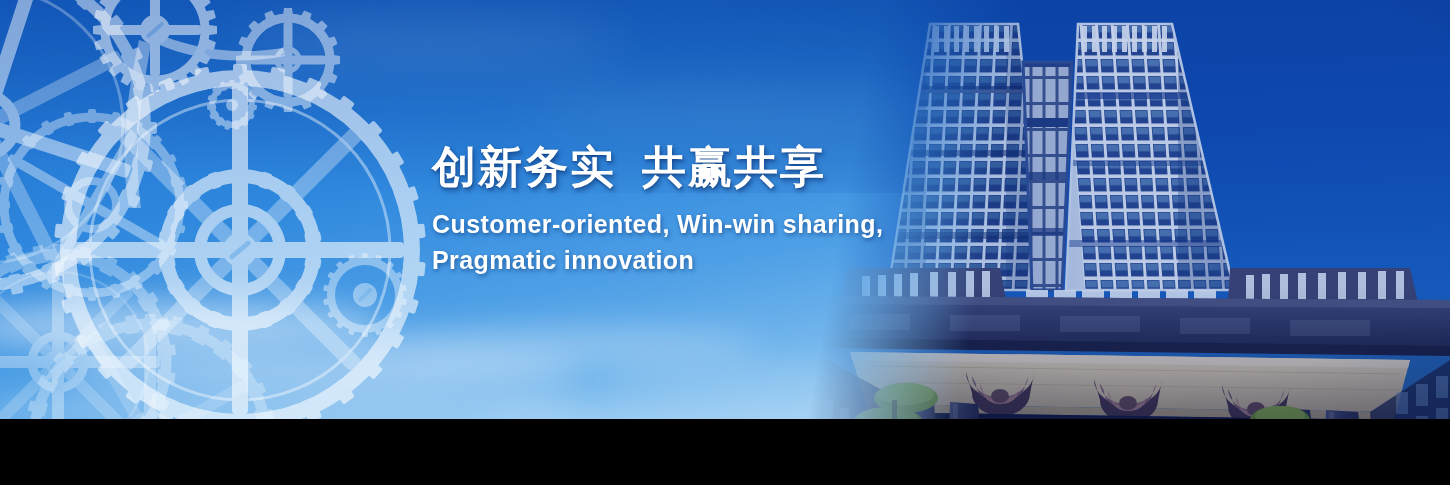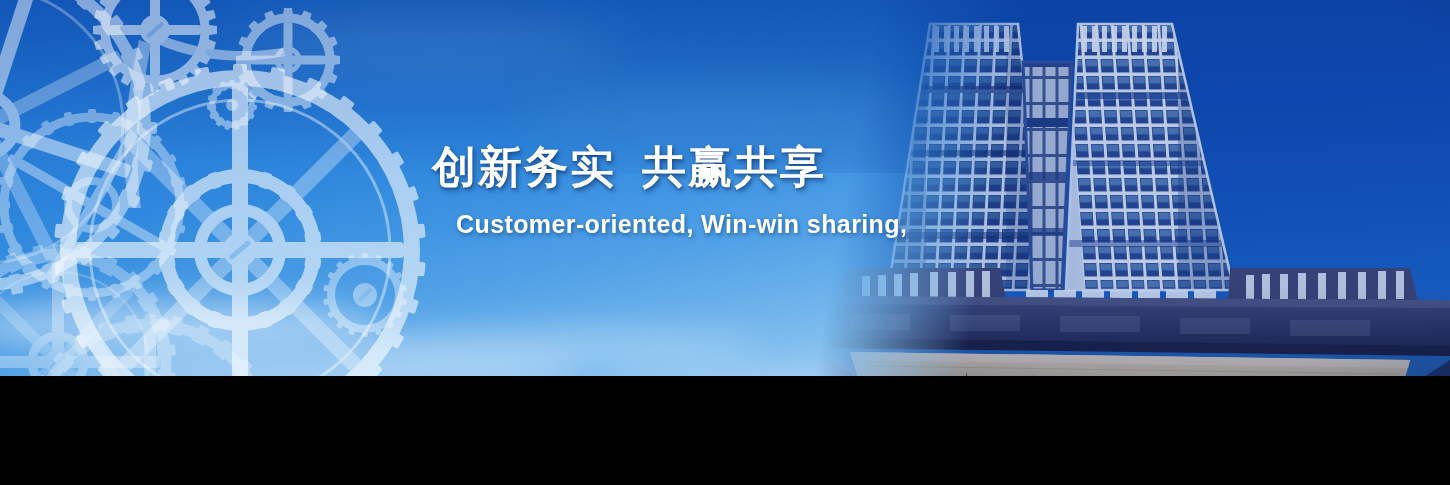--- a/index.html
+++ b/index.html
@@ -1,21 +1,21 @@
 <!DOCTYPE html>
 <html><head>
 <meta charset="utf-8">
 <title>Corporate Banner</title>
 <style>
   html,body{margin:0;padding:0;background:#000;}
   *{box-sizing:border-box;}
 
   #banner{
     position:relative;
-    width:1450px;height:376px;
+    width:1450px;height:419px;
     overflow:hidden;
     font-family:"Liberation Sans","DejaVu Sans",sans-serif;
     background:#2a7ad4;
   }
 
   
   .sky-base{
     position:absolute;inset:0;
     background:
       linear-gradient(170deg,
@@ -85,21 +85,20 @@
     letter-spacing:2px;
     text-shadow:2px 3px 5px rgba(8,40,100,.55), 0 1px 2px rgba(10,50,110,.5);
     white-space:pre;
   }
   .headline .gap{display:inline-block;width:26px;}
   .subline{
     margin-top:12px;
     font-size:25px;line-height:1.45;font-weight:bold;
     letter-spacing:.4px;
     text-shadow:1px 2px 4px rgba(10,45,105,.55);
-    margin-left:24px;
   }
 </style>
 </head>
 <body>
 
 <div id="banner">
 
   <div class="sky-base"></div>
   <div class="sky-top-deep"></div>
 
@@ -756,15 +755,16 @@
       <rect x="0" y="0" width="640" height="485" fill="#1a3a96" opacity=".14"></rect>
     </svg>
 
     <div class="photo-vignette"></div>
     <div class="photo-bottomshade"></div>
   </div>
 
   <div class="copy">
     <div class="headline"><span>创新务实</span><span class="gap"></span><span>共赢共享</span></div>
     <div class="subline">Customer-oriented, Win-win sharing,</div>
+    <div class="subline" style="margin-top:0">Pragmatic innovation</div>
   </div>
 
 </div>
 
 </body></html>

